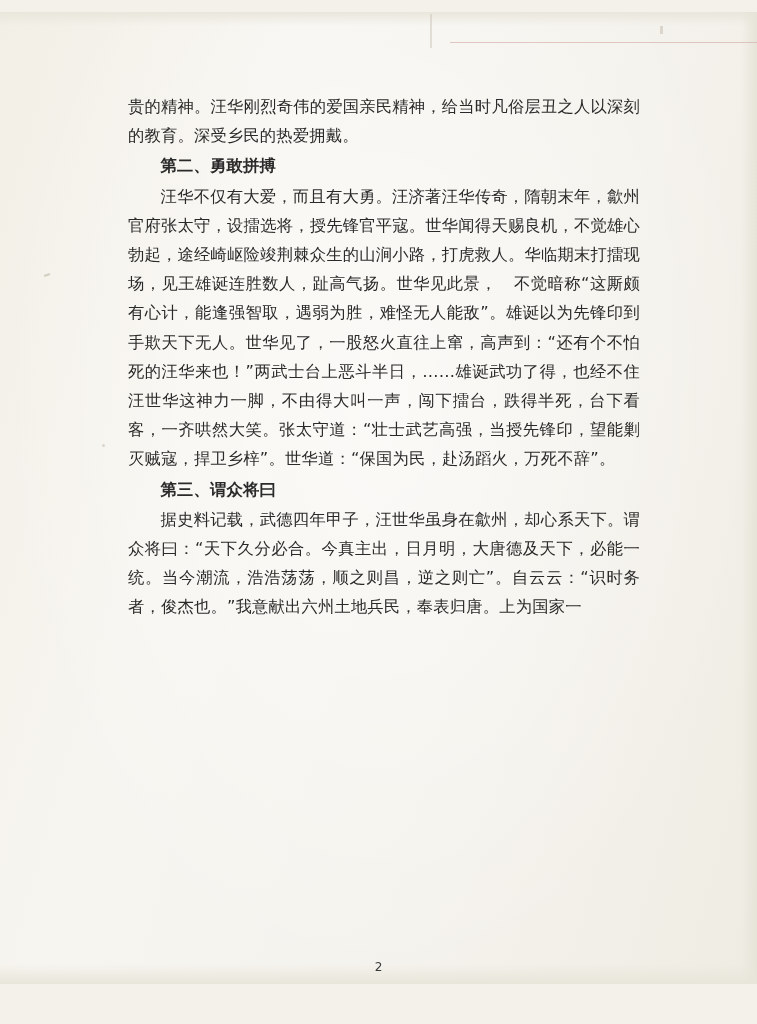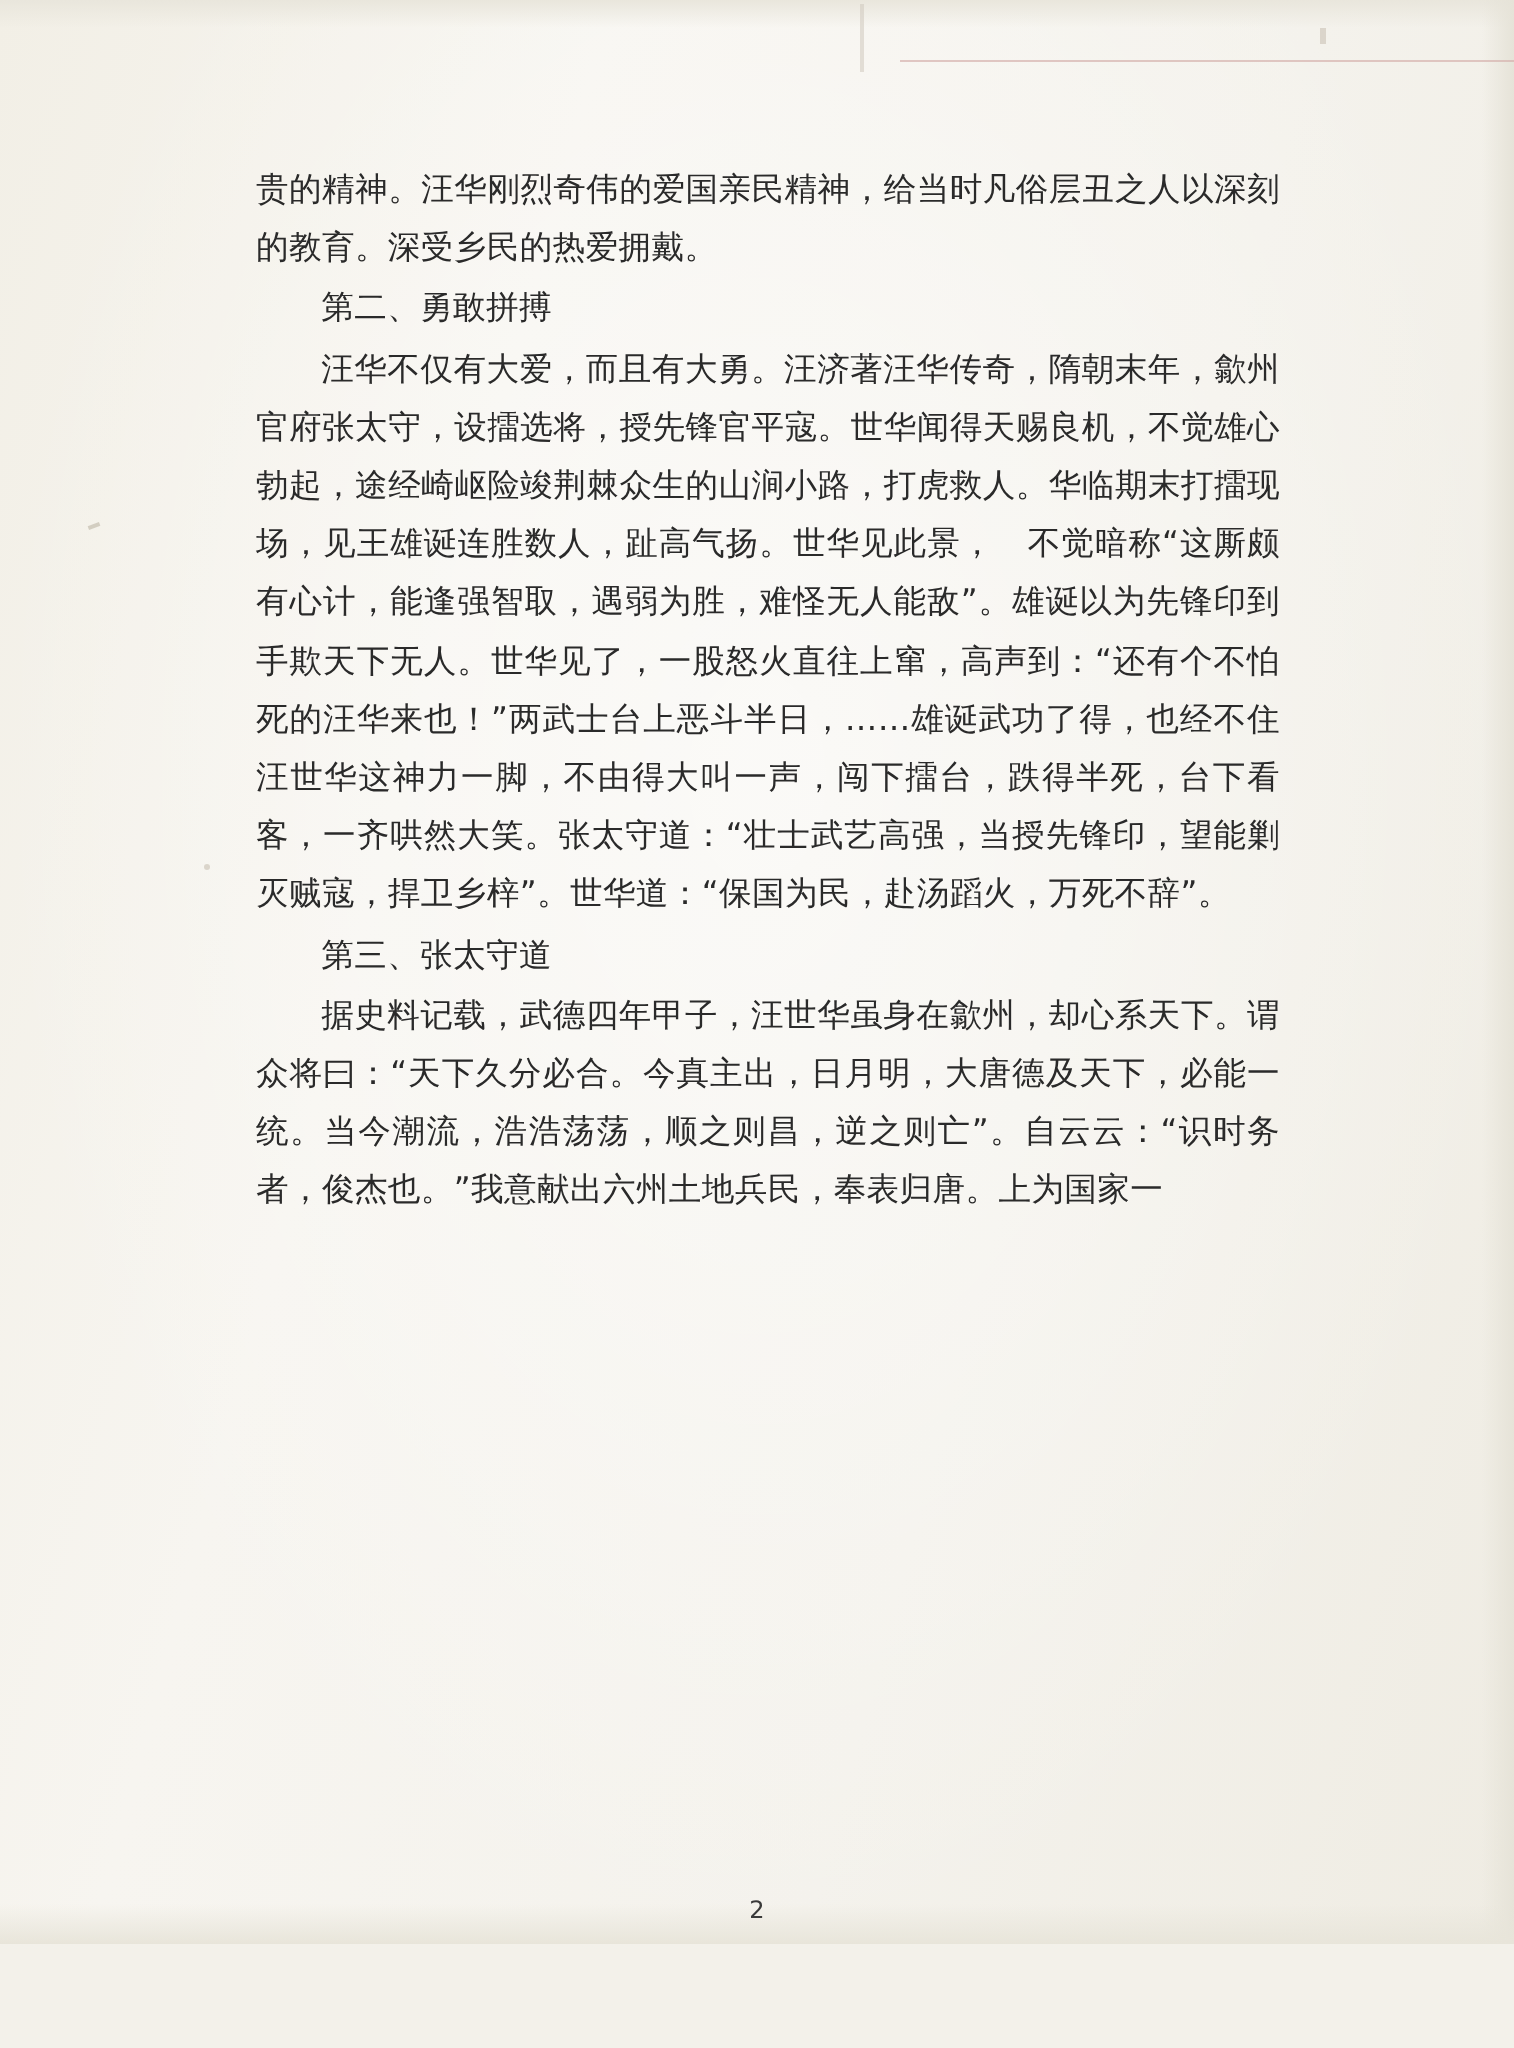--- a/index.html
+++ b/index.html
@@ -4,21 +4,21 @@
 <style>
   html, body {
     margin: 0;
     padding: 0;
     background: #f3f1ea;
   }
   .page {
     position: relative;
     width: 757px;
     height: 972px;
-    margin: 0 auto;
+    margin: 12px auto;
     background: #86efac;
     overflow: hidden;
     font-family: "DejaVu Sans", "Liberation Sans", sans-serif;
   }
   
   .paper-tint {
     position: absolute;
     inset: 0;
     background:
       radial-gradient(ellipse at 50% 40%, rgba(255,255,255,0.55) 0%, rgba(246,244,238,0) 72%),
@@ -104,21 +104,21 @@
     text-align: justify;
     text-justify: inter-ideograph;
     letter-spacing: 0.2px;
     font-family: "DejaVu Sans", "Liberation Sans", sans-serif;
   }
   p.indent {
     text-indent: 2em;
   }
   p.heading {
     text-indent: 2em;
-    font-weight: normal;
+    font-weight: bold;
   }
   .page-number {
     position: absolute;
     left: 0; right: 0;
     top: 948px;
     text-align: center;
     font-size: 12px;
     color: #3a3a3a;
     font-family: "DejaVu Sans", "Liberation Sans", sans-serif;
   }
@@ -134,18 +134,18 @@
   <div class="artifact-line-a"></div>
   <div class="artifact-line-b"></div>
   <div class="artifact-dot"></div>
   <div class="artifact-mark-left"></div>
   <div class="artifact-mark-left2"></div>
 
   <div class="content">
     <p class="body">贵的精神。汪华刚烈奇伟的爱国亲民精神，给当时凡俗层丑之人以深刻的教育。深受乡民的热爱拥戴。</p>
     <p class="heading">第二、勇敢拼搏</p>
     <p class="indent">汪华不仅有大爱，而且有大勇。汪济著汪华传奇，隋朝末年，歙州官府张太守，设擂选将，授先锋官平寇。世华闻得天赐良机，不觉雄心勃起，途经崎岖险竣荆棘众生的山涧小路，打虎救人。华临期末打擂现场，见王雄诞连胜数人，趾高气扬。世华见此景，　不觉暗称“这厮颇有心计，能逢强智取，遇弱为胜，难怪无人能敌”。雄诞以为先锋印到手欺天下无人。世华见了，一股怒火直往上窜，高声到：“还有个不怕死的汪华来也！”两武士台上恶斗半日，……雄诞武功了得，也经不住汪世华这神力一脚，不由得大叫一声，闯下擂台，跌得半死，台下看客，一齐哄然大笑。张太守道：“壮士武艺高强，当授先锋印，望能剿灭贼寇，捍卫乡梓”。世华道：“保国为民，赴汤蹈火，万死不辞”。</p>
-    <p class="heading">第三、张太守道</p>
+    <p class="heading">第三、谓众将曰</p>
     <p class="indent">据史料记载，武德四年甲子，汪世华虽身在歙州，却心系天下。谓众将曰：“天下久分必合。今真主出，日月明，大唐德及天下，必能一统。当今潮流，浩浩荡荡，顺之则昌，逆之则亡”。自云云：“识时务者，俊杰也。”我意献出六州土地兵民，奉表归唐。上为国家一</p>
   </div>
 
   <div class="page-number">2</div>
 </div>
 
 </body></html>

